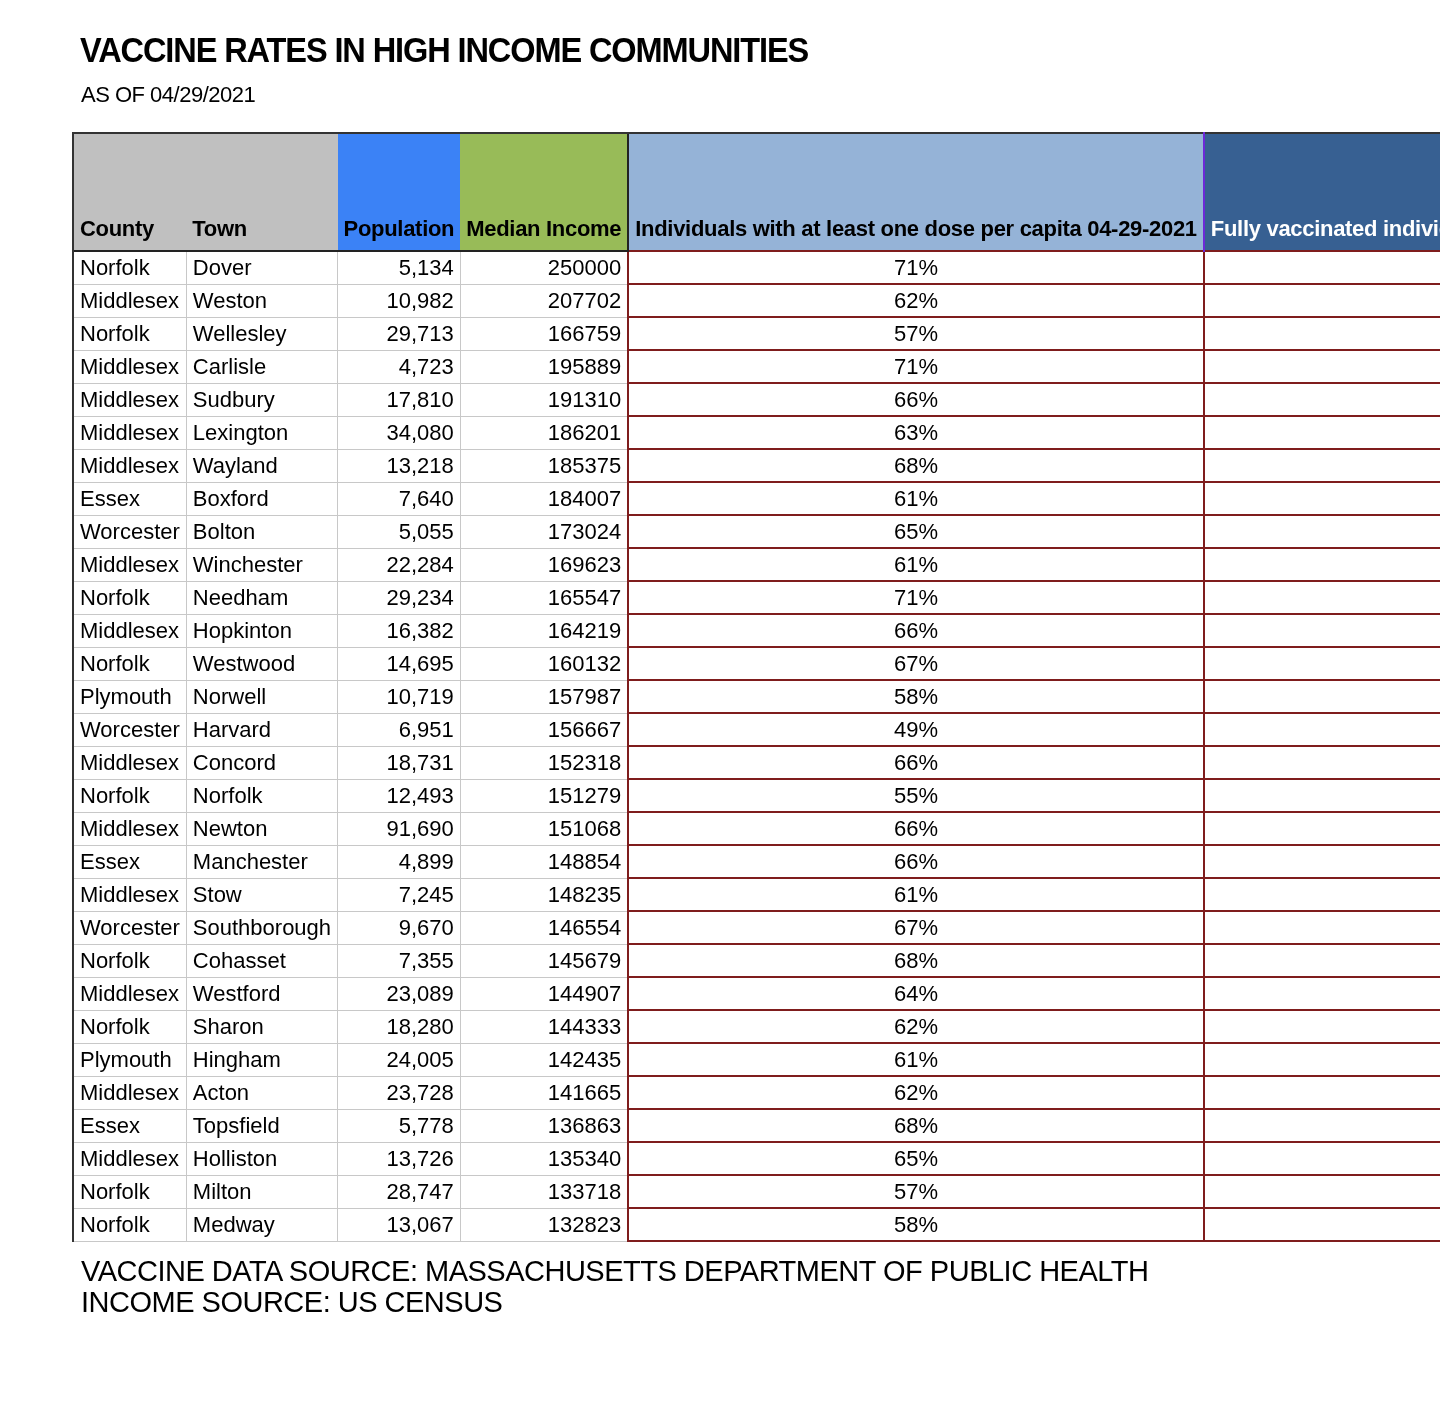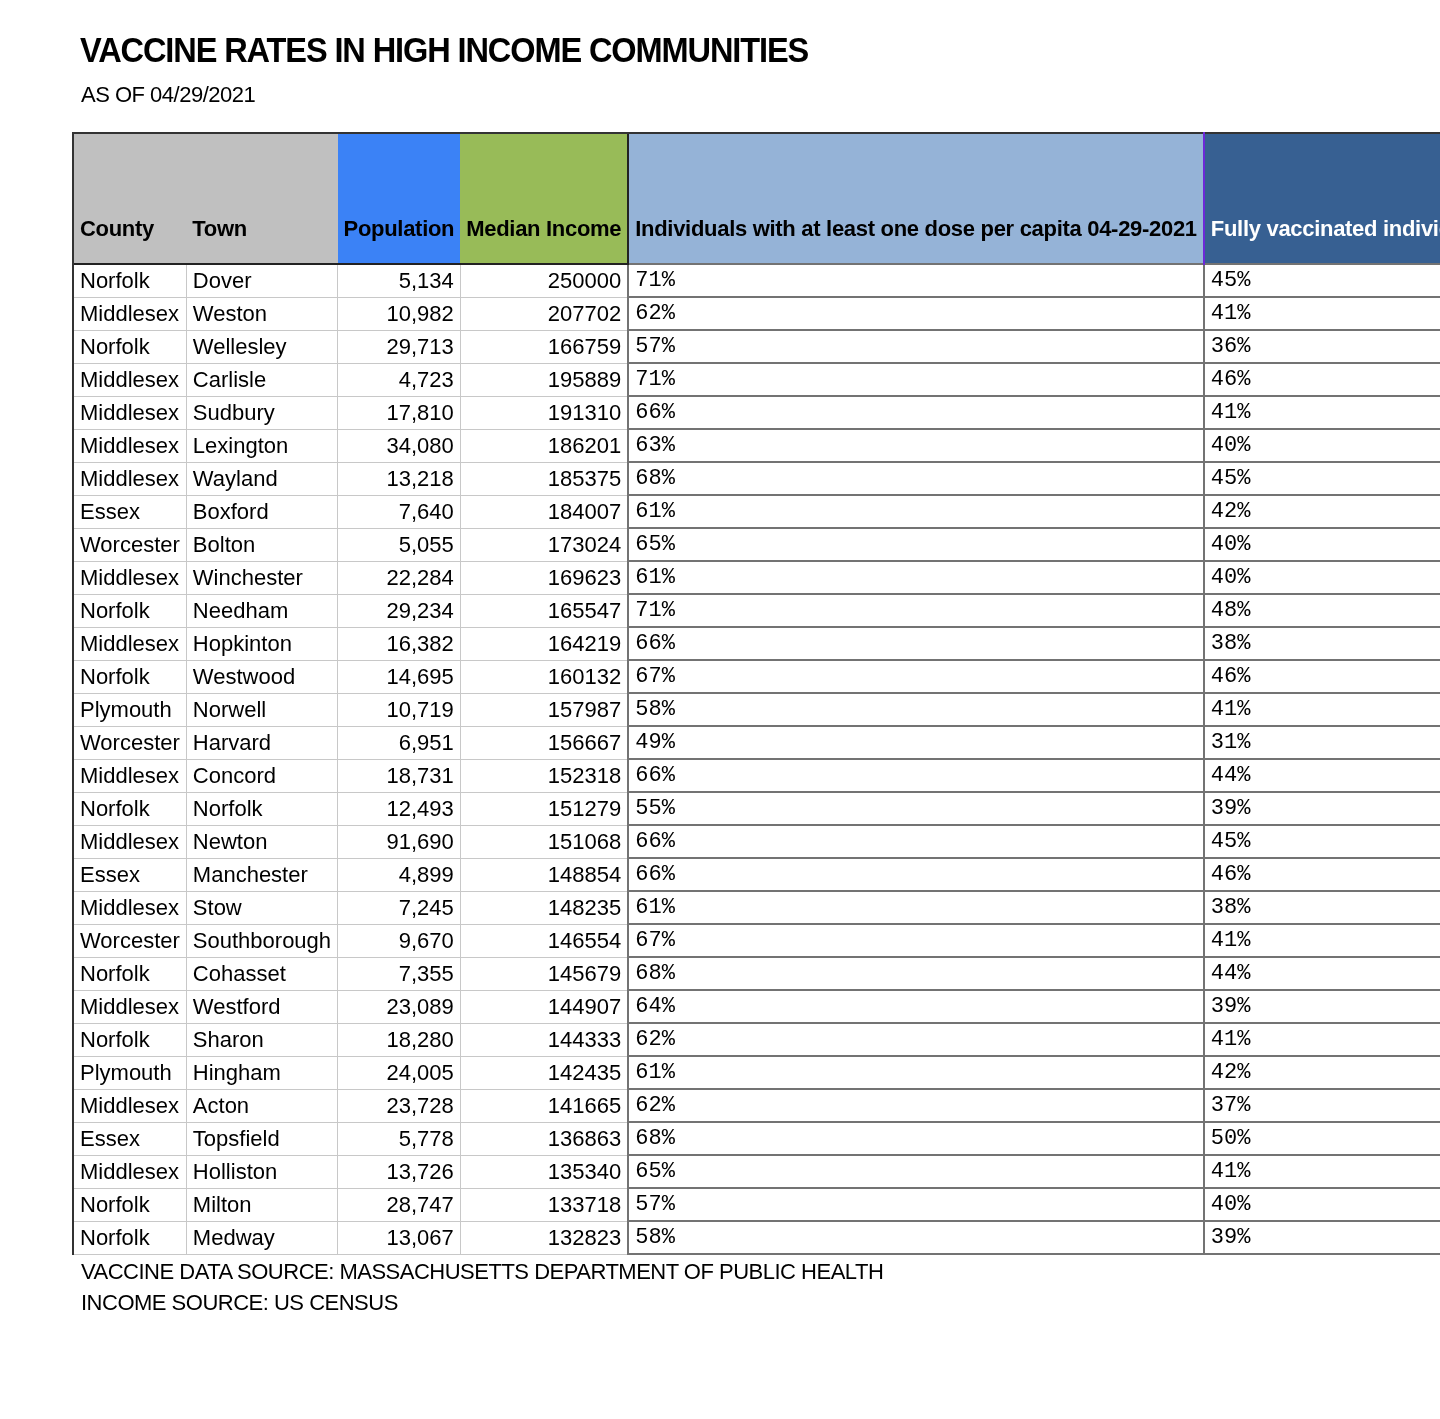--- a/index.html
+++ b/index.html
@@ -1,35 +1,35 @@
 <!DOCTYPE html>
 <html><head>
 <meta charset="utf-8">
 <style>
   html, body { margin: 0; padding: 0; background: #ffffff; }
   body { width: 1440px; height: 1419px; position: relative; font-family: "Liberation Sans", "DejaVu Sans", sans-serif; color: #000; }
   .title { position: absolute; left: 80px; top: 30px; font-size: 35px; font-weight: bold; letter-spacing: -1.2px; transform: scaleX(0.93); transform-origin: left top; white-space: nowrap; }
   .subtitle { position: absolute; left: 81px; top: 82px; font-size: 22px; letter-spacing: -0.5px; white-space: nowrap; text-align: center; }
   table.grid { position: absolute; left: 72px; top: 132px; border-collapse: collapse; table-layout: fixed; font-size: 22px; }
   table.grid th, table.grid td { padding: 0 6px; white-space: nowrap; overflow: hidden; }
-  table.grid thead th { height: 110px; vertical-align: bottom; text-align: left; font-weight: bold; border-top: 2px solid #333; padding-bottom: 19px; line-height: 31px; letter-spacing: -0.3px; }
+  table.grid thead th { height: 110px; vertical-align: bottom; text-align: left; font-weight: bold; border-top: 2px solid #333; padding-bottom: 6px; line-height: 31px; letter-spacing: -0.3px; }
   th.c-county, th.c-town { background: #c0c0c0; }
   th.c-pop { background: #3b82f6; }
   th.c-inc { background: #98bb58; margin-top: 37px; }
   th.c-dose { background: #95b3d7; white-space: normal; border-left: 2px solid #222; border-right: 2px solid #6d28d9; }
   th.c-full { background: #376092; color: #ffffff; white-space: normal; border-right: 2px solid #222; }
   thead tr { border-bottom: 2px solid #222; }
   th.c-county { border-left: 2px solid #333; }
   table.grid tbody td { height: 31px; line-height: 31px; }
   td.c-county, td.c-town, td.c-pop, td.c-inc { border: 1px solid #c8c8c8; }
   td.c-county { border-left: 2px solid #333; }
   td.c-pop, td.c-inc { text-align: right; }
-  td.c-dose, td.c-full { text-align: left; border: 2px solid #737373; font-family: Liberation Mono, monospace; }
+  td.c-dose, td.c-full { text-align: center; border: 2px solid #7f1d1d; }
   tbody tr:last-child td.c-county, tbody tr:last-child td.c-town, tbody tr:last-child td.c-pop, tbody tr:last-child td.c-inc { border-bottom: 1px solid #c8c8c8; }
-  .footer { position: absolute; left: 81px; top: 1256px; font-size: 22px; line-height: 31px; letter-spacing: -0.5px; white-space: nowrap; }
+  .footer { position: absolute; left: 81px; top: 1256px; font-size: 29px; line-height: 31px; letter-spacing: -0.5px; white-space: nowrap; }
 </style>
 </head>
 <body>
 
 <div class="title">VACCINE RATES IN HIGH INCOME COMMUNITIES</div>
 <div class="subtitle">AS OF 04/29/2021</div>
 
 <table class="grid">
   <colgroup>
     <col style="width:157px">

